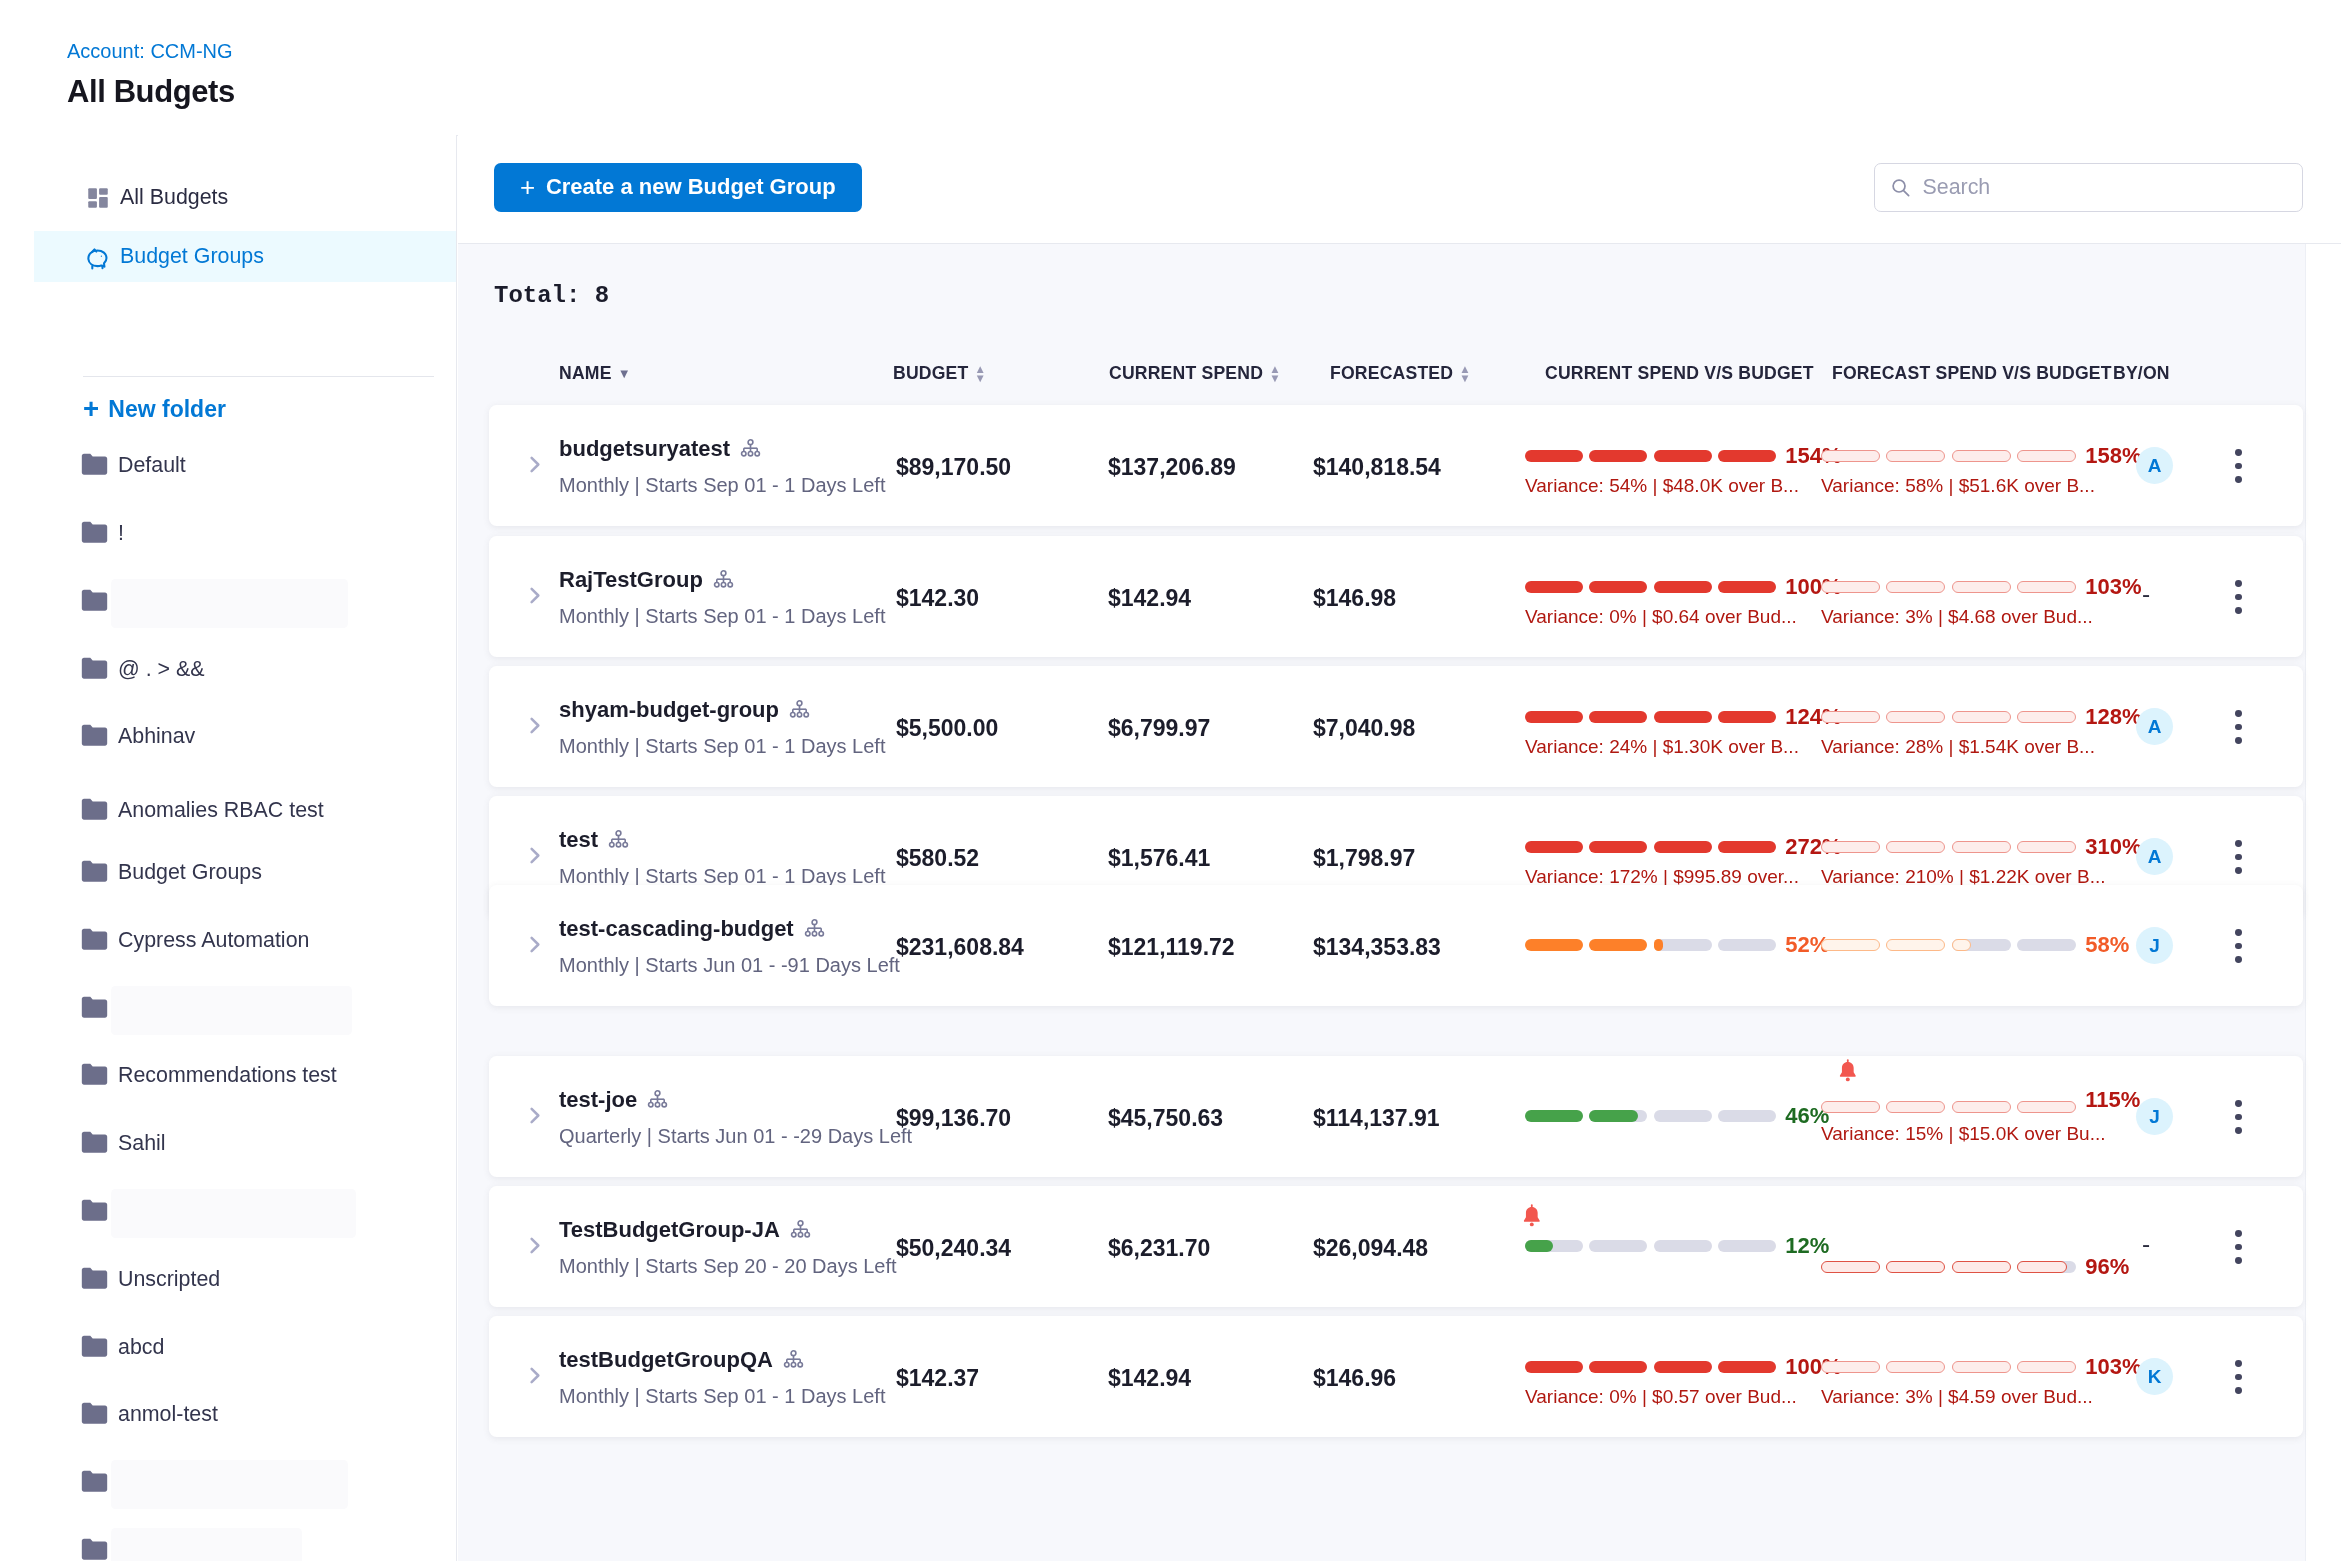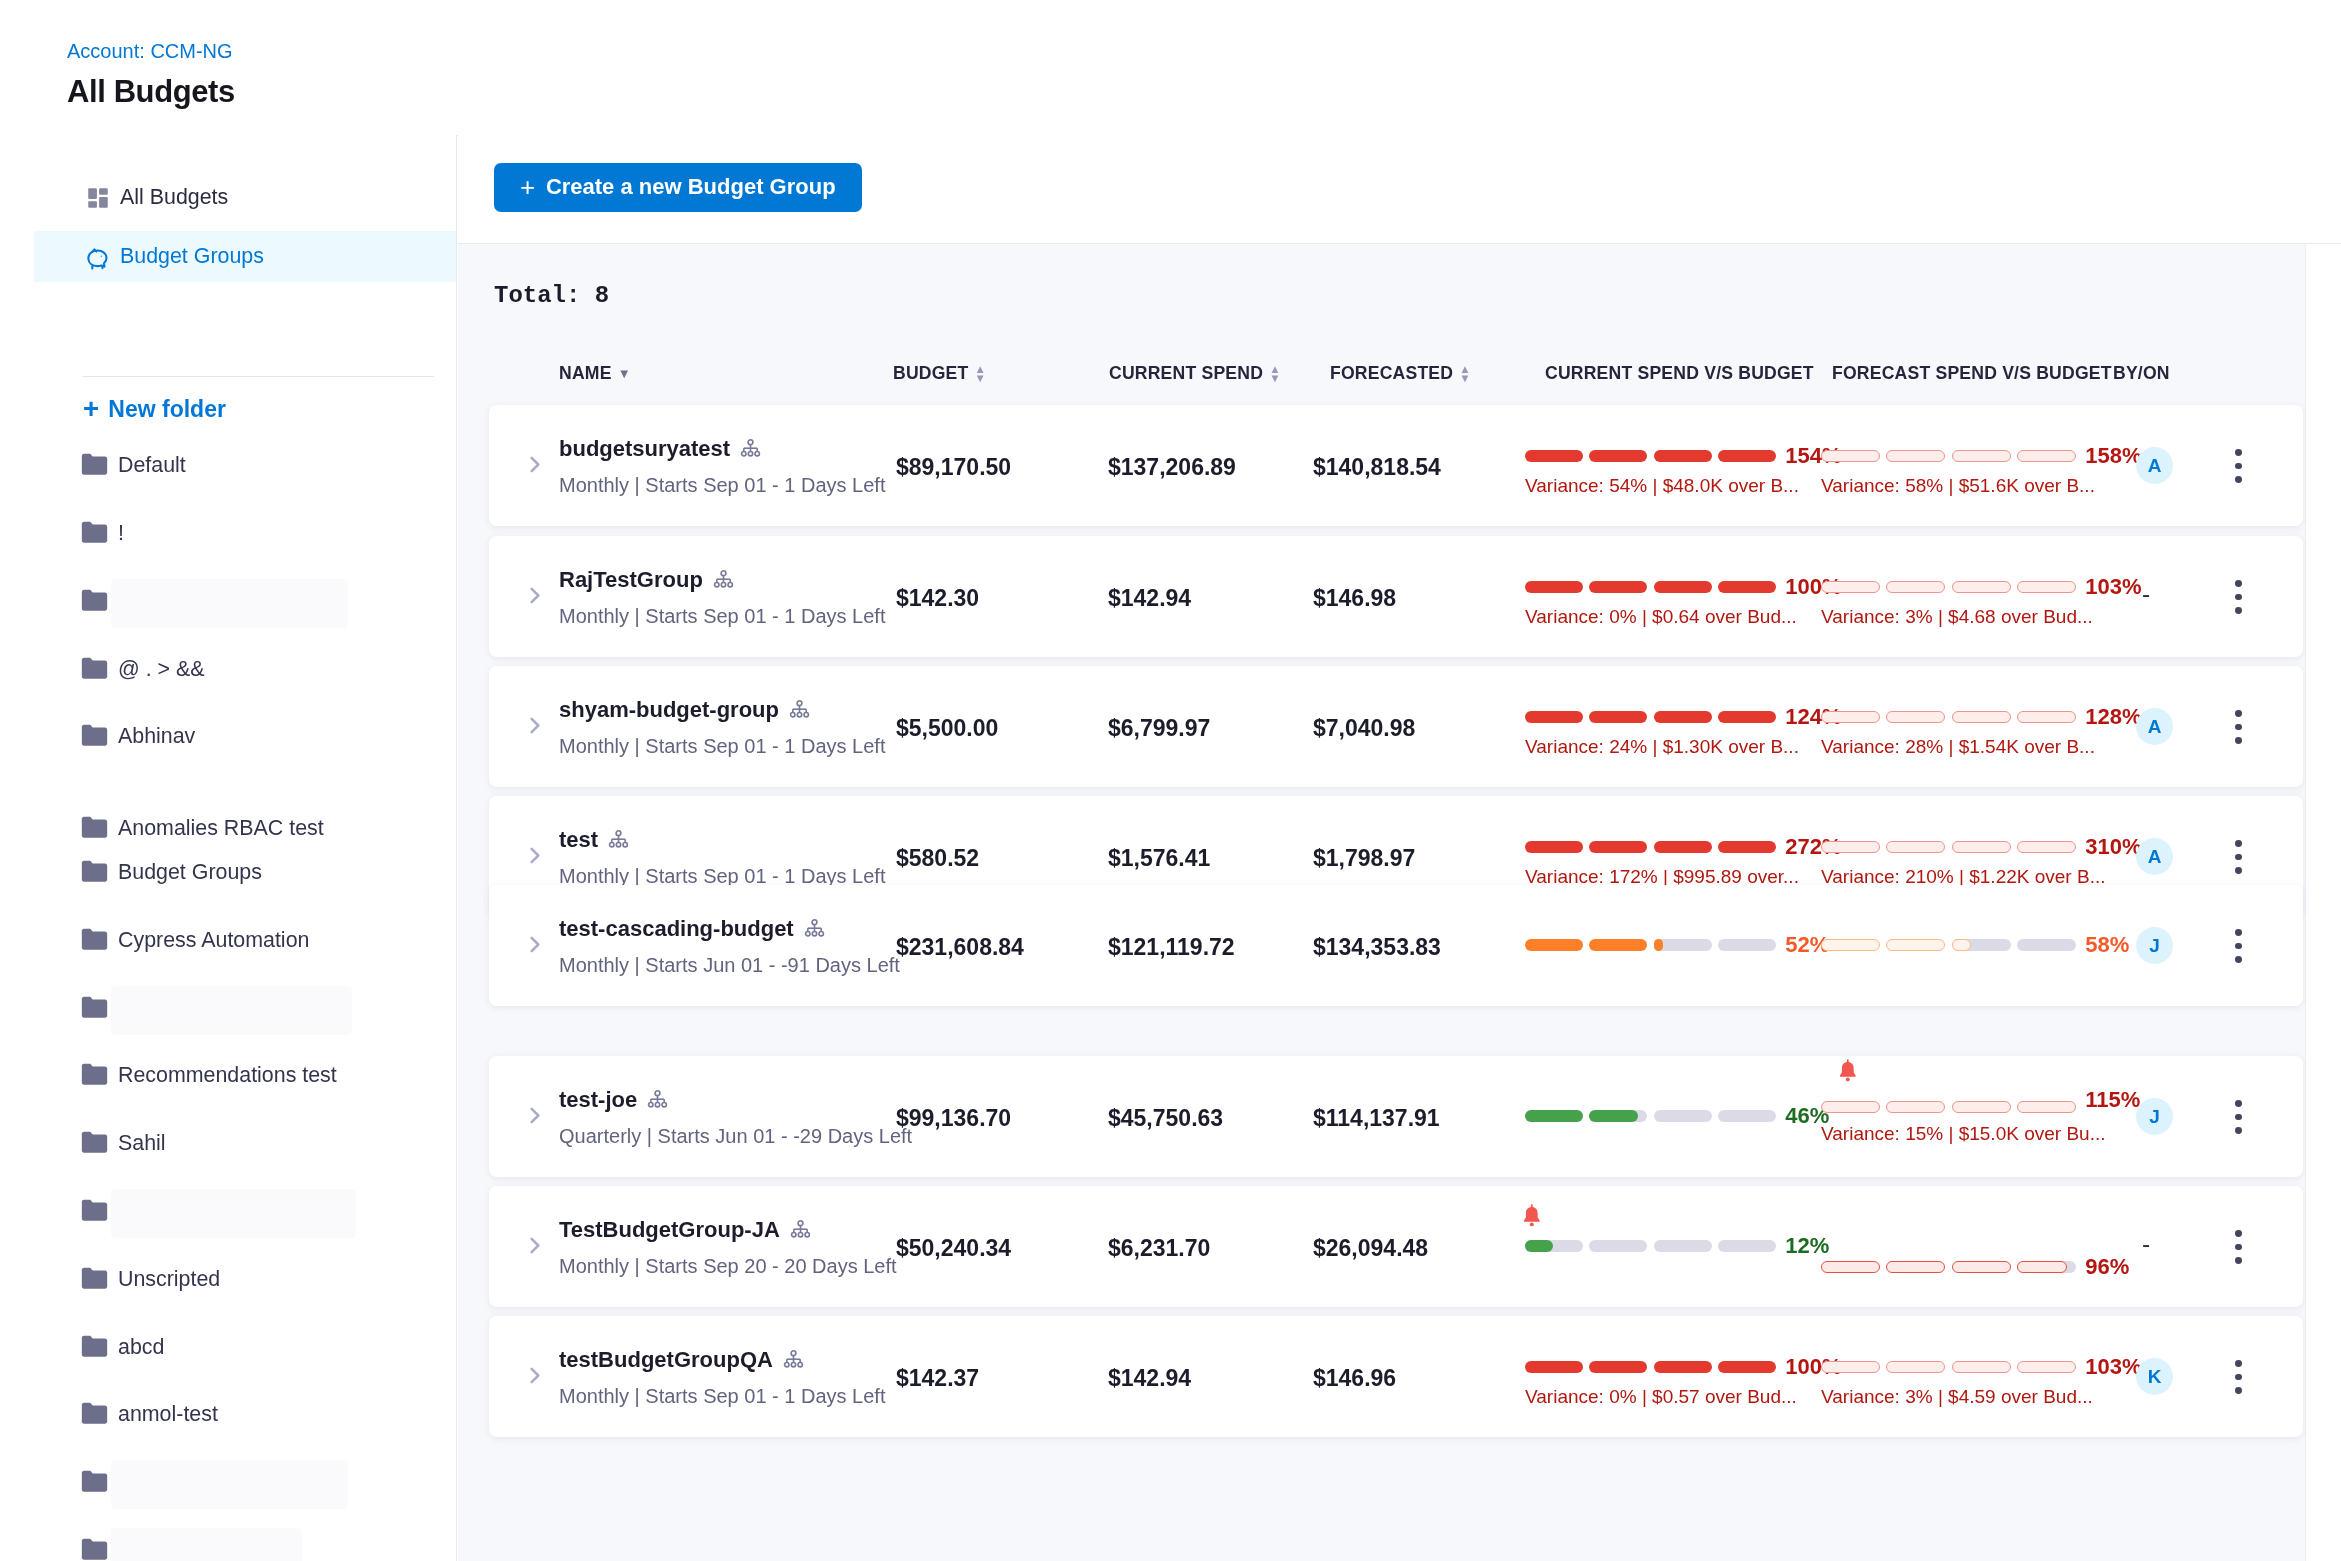--- a/index.html
+++ b/index.html
@@ -163,21 +163,21 @@
   <div class="folder-item" style="top: 577px;">
     <span class="folder-icon">
       <svg width="29" height="24.5" viewBox="0 0 24 20">
             <path fill="#6c6e8a" d="M1.5 3.2c0-1 .8-1.8 1.8-1.8h5.2l2 2.2h10.2c1 0 1.8.8 1.8 1.8v11.4c0 1-.8 1.8-1.8 1.8H3.3c-1 0-1.8-.8-1.8-1.8V3.2z"></path>
           </svg>
     </span>
     <span class="folder-name">Abhinav</span>
 
   </div>
 
-  <div class="folder-item" style="top: 669px;">
+  <div class="folder-item" style="top: 651px;">
     <span class="folder-icon">
       <svg width="29" height="24.5" viewBox="0 0 24 20">
             <path fill="#6c6e8a" d="M1.5 3.2c0-1 .8-1.8 1.8-1.8h5.2l2 2.2h10.2c1 0 1.8.8 1.8 1.8v11.4c0 1-.8 1.8-1.8 1.8H3.3c-1 0-1.8-.8-1.8-1.8V3.2z"></path>
           </svg>
     </span>
     <span class="folder-name">Anomalies RBAC test</span>
 
   </div>
 
   <div class="folder-item" style="top: 713px;">
@@ -291,20 +291,27 @@
   </div>
 </div>
 </aside>
 
 <div class="main">
   <div class="toolbar">
     <button class="create-btn">
       <span class="plus">+</span>
       <span>Create a new Budget Group</span>
     </button>
+    <div class="search-wrap">
+      <svg width="23" height="23" viewBox="0 0 24 24" fill="none" stroke="#8c8ea8" stroke-width="1.8" stroke-linecap="round">
+          <circle cx="10.5" cy="10.5" r="6.2"></circle>
+          <line x1="15.2" y1="15.2" x2="20.5" y2="20.5"></line>
+        </svg>
+      <input type="text" placeholder="Search" style="">
+    </div>
   </div>
 
   <div class="panel">
     <div class="total-label">Total: 8</div>
 
     <div class="thead">
       <span class="th th0">
         <span>NAME</span>
         <span class="sort-single">▼</span>
       </span>

